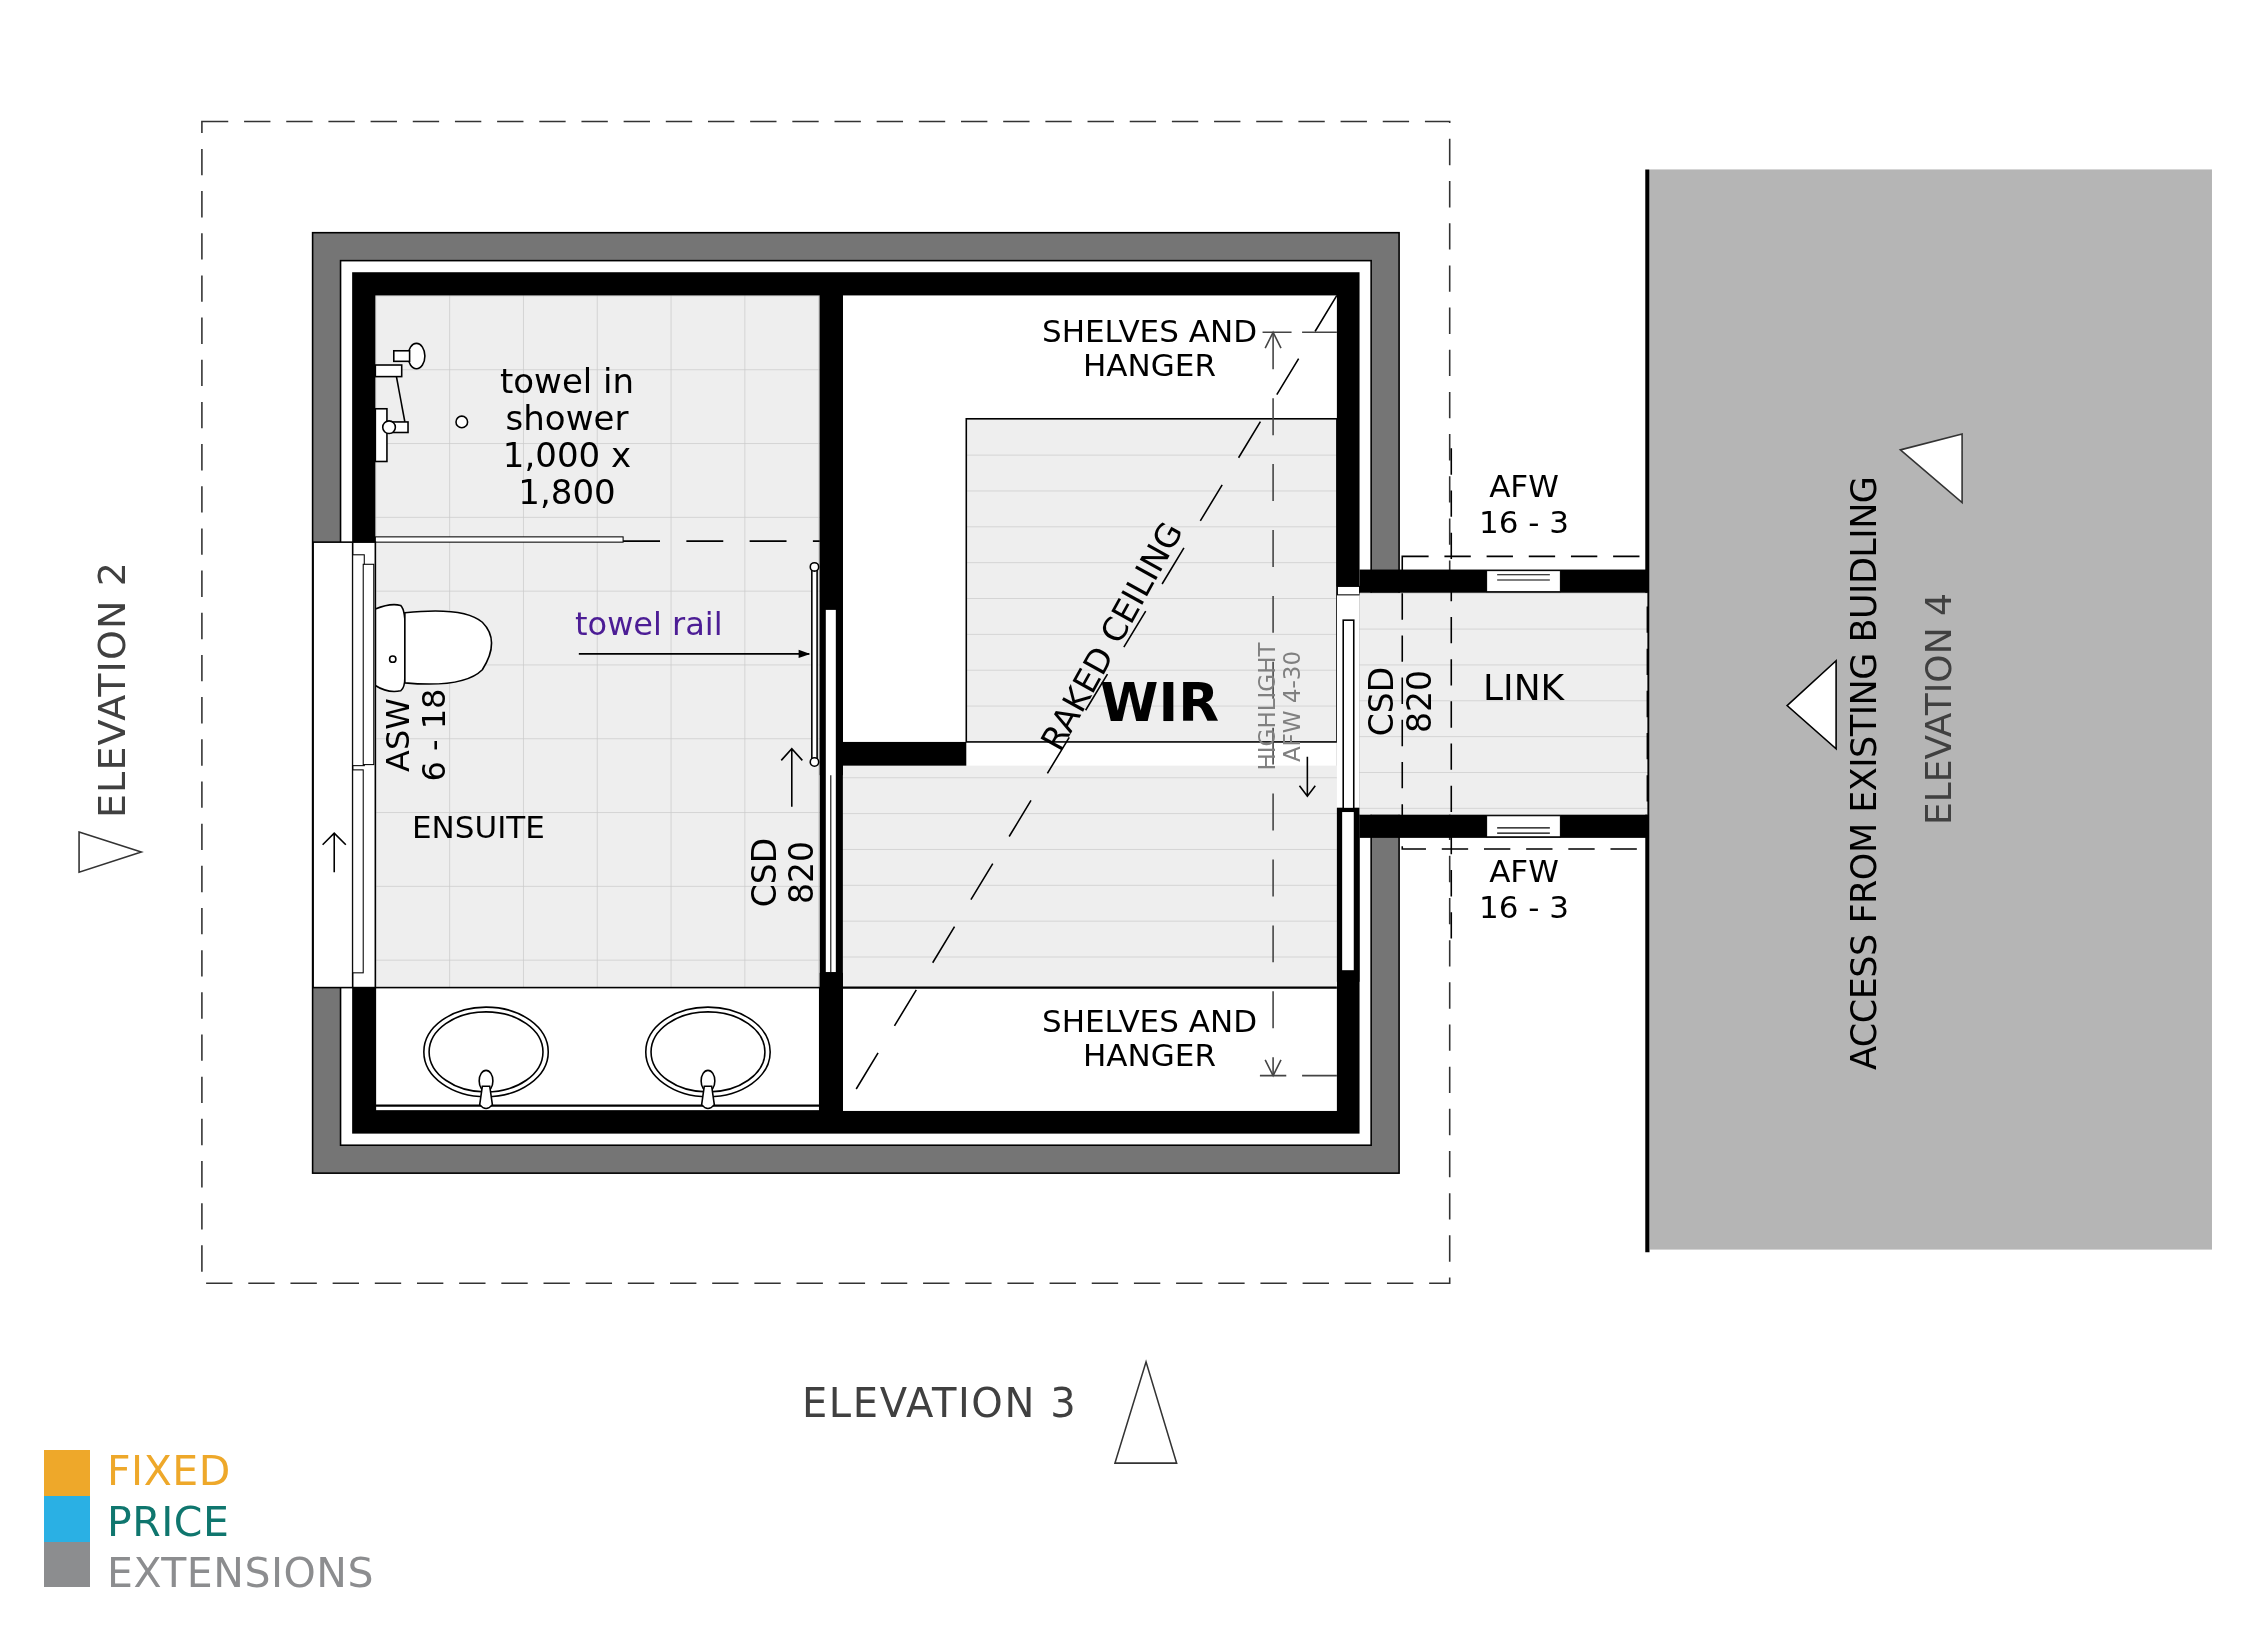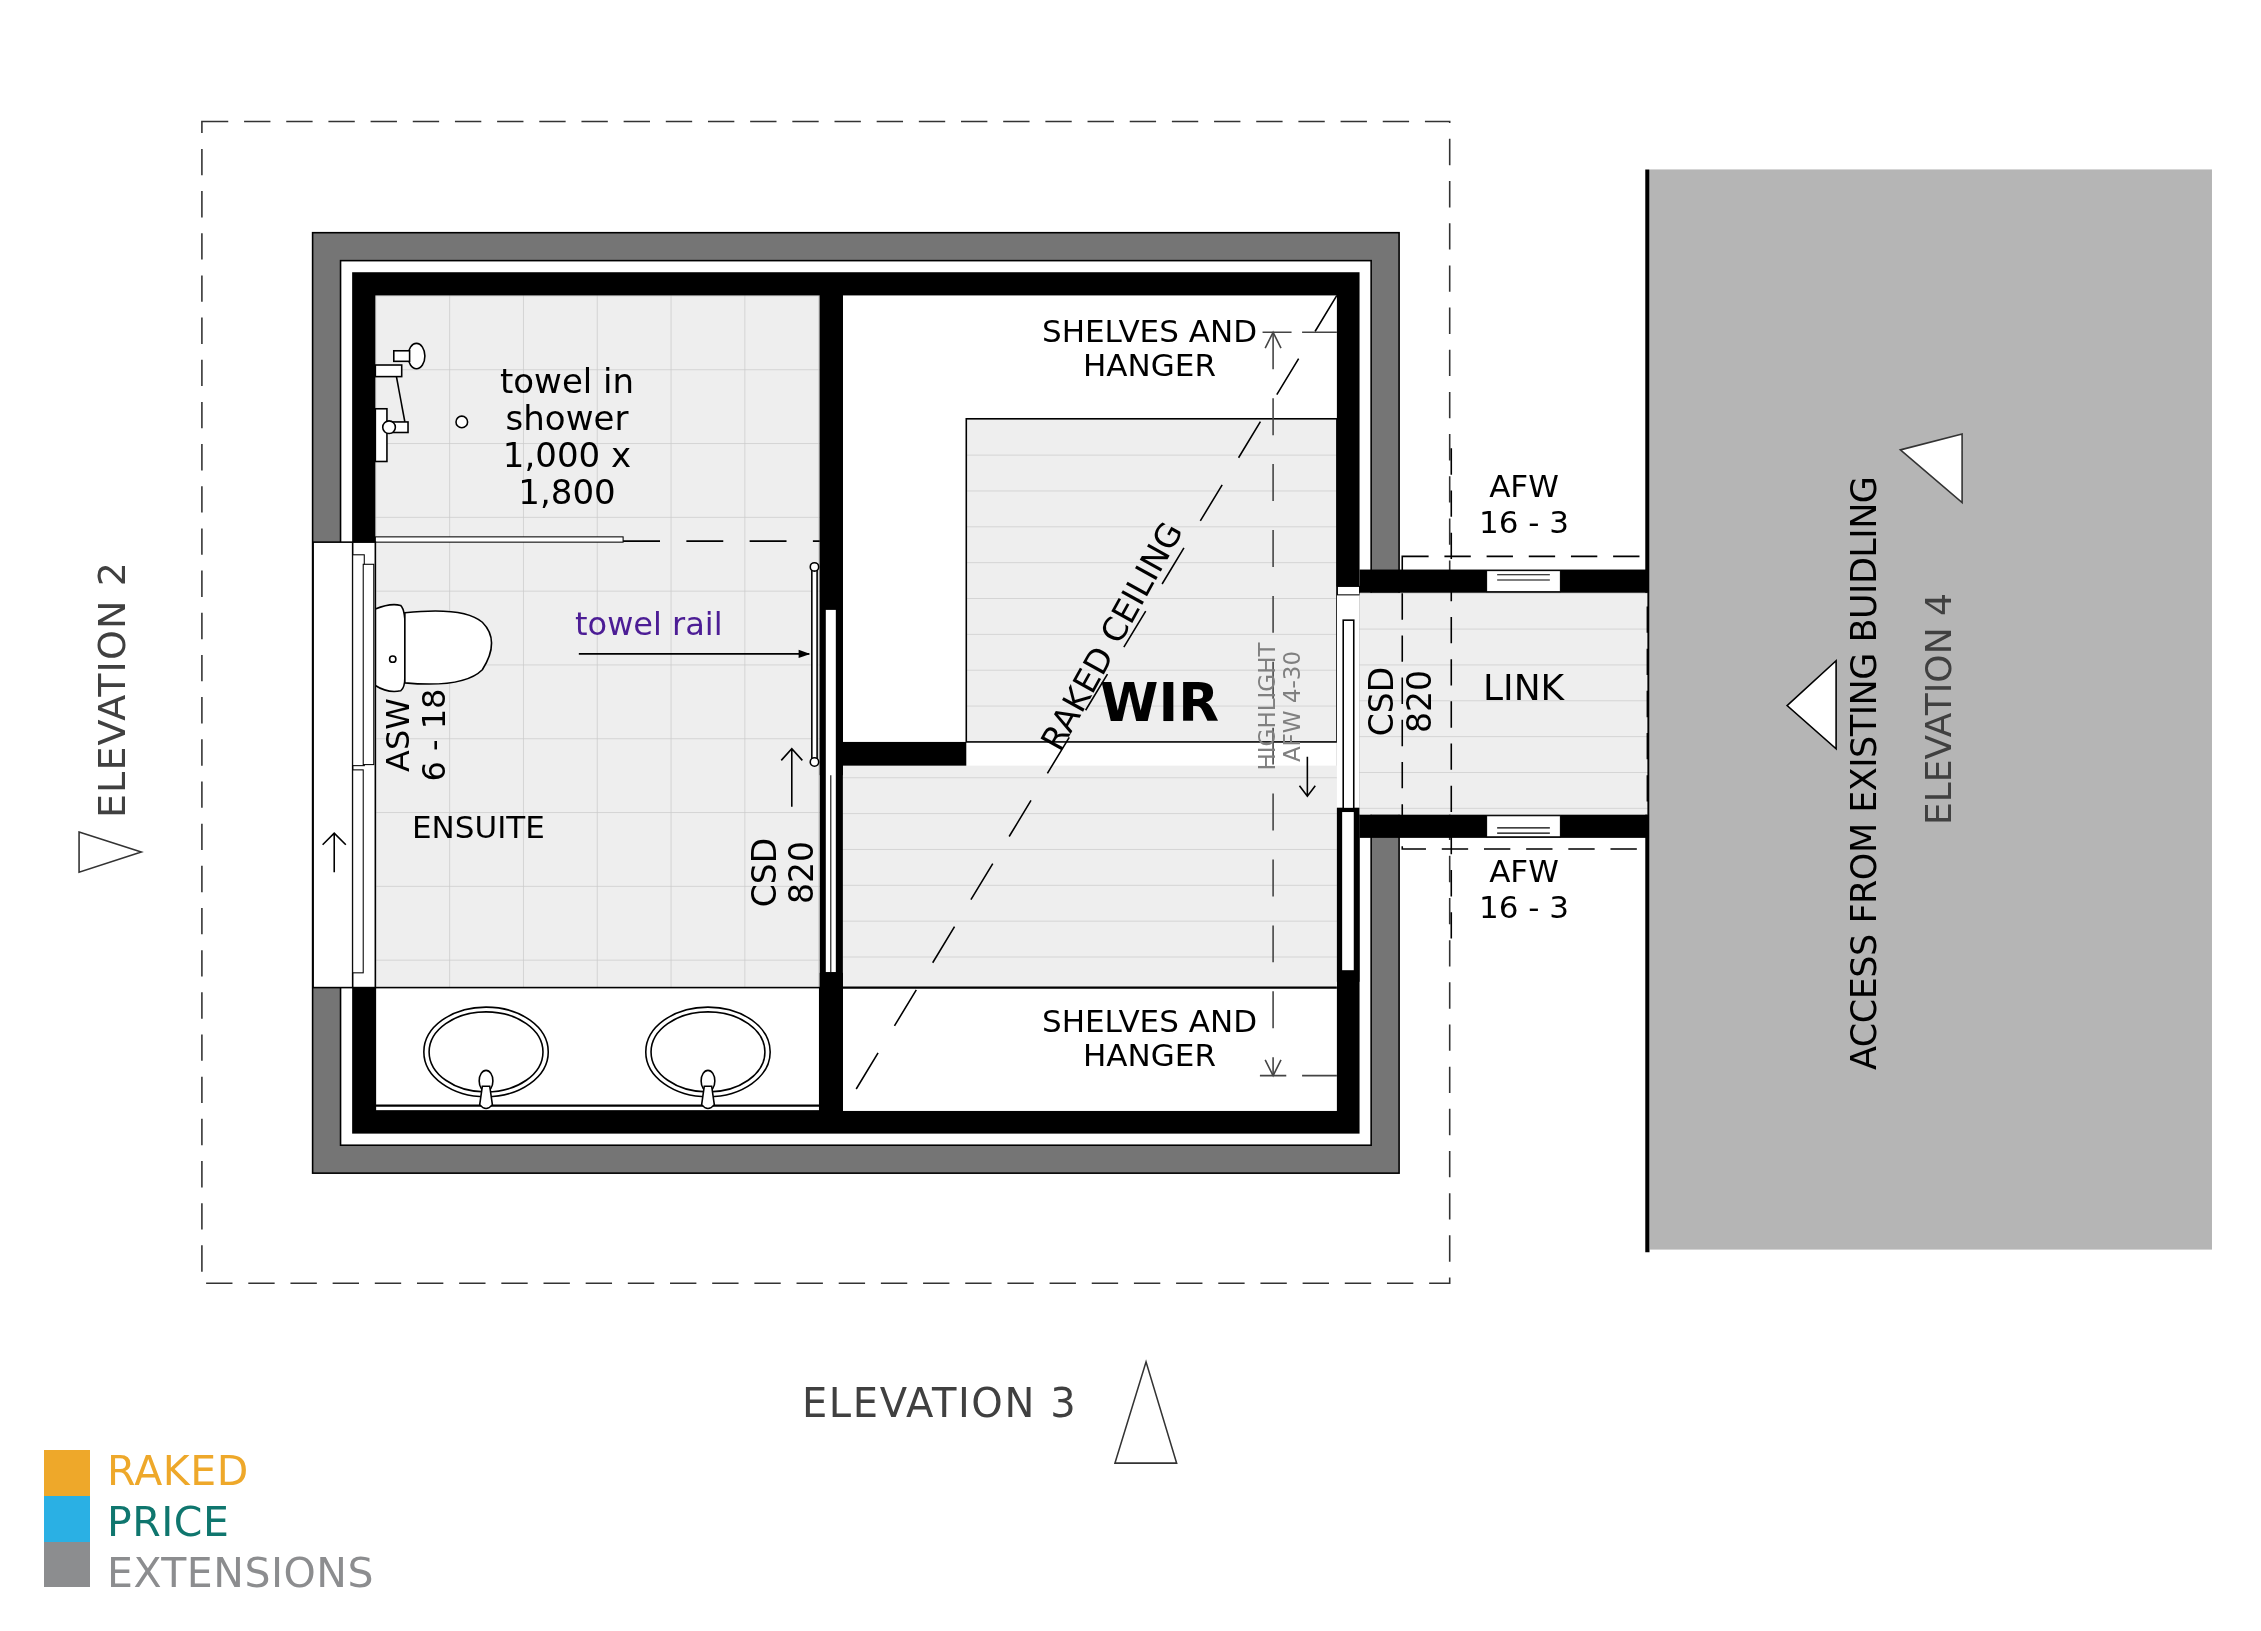--- a/index.html
+++ b/index.html
@@ -204,17 +204,17 @@
 <div class="abs" style="left:1918px;top:825px;transform-origin:0 0;transform:rotate(-90deg);font-size:36px;color:#404040;white-space:nowrap;">ELEVATION 4</div>
 
 <div class="abs" style="left:90px;top:818px;transform-origin:0 0;transform:rotate(-90deg);font-size:38px;color:#404040;white-space:nowrap;letter-spacing:1.1px;">ELEVATION 2</div>
 
 <div class="abs" style="left:802px;top:1380px;font-size:40px;color:#404040;white-space:nowrap;letter-spacing:1.6px;">ELEVATION 3</div>
 
 <div class="abs" style="left:0;top:0;">
   <div class="logo-bar" style="top:1450px;height:46px;background:#EEA82A;"></div>
   <div class="logo-bar" style="top:1496px;height:46px;background:#2AB0E4;"></div>
   <div class="logo-bar" style="top:1542px;height:45px;background:#8C8D8F;"></div>
-  <div class="logo-text" style="top:1451px;color:#EEA82A;">RAKED</div>
+  <div class="logo-text" style="top:1451px;color:#EEA82A;">FIXED</div>
   <div class="logo-text" style="top:1502px;color:#0f766e;">PRICE</div>
   <div class="logo-text" style="top:1553px;color:#8C8D8F;">EXTENSIONS</div>
 </div>
 
 
 </body></html>

